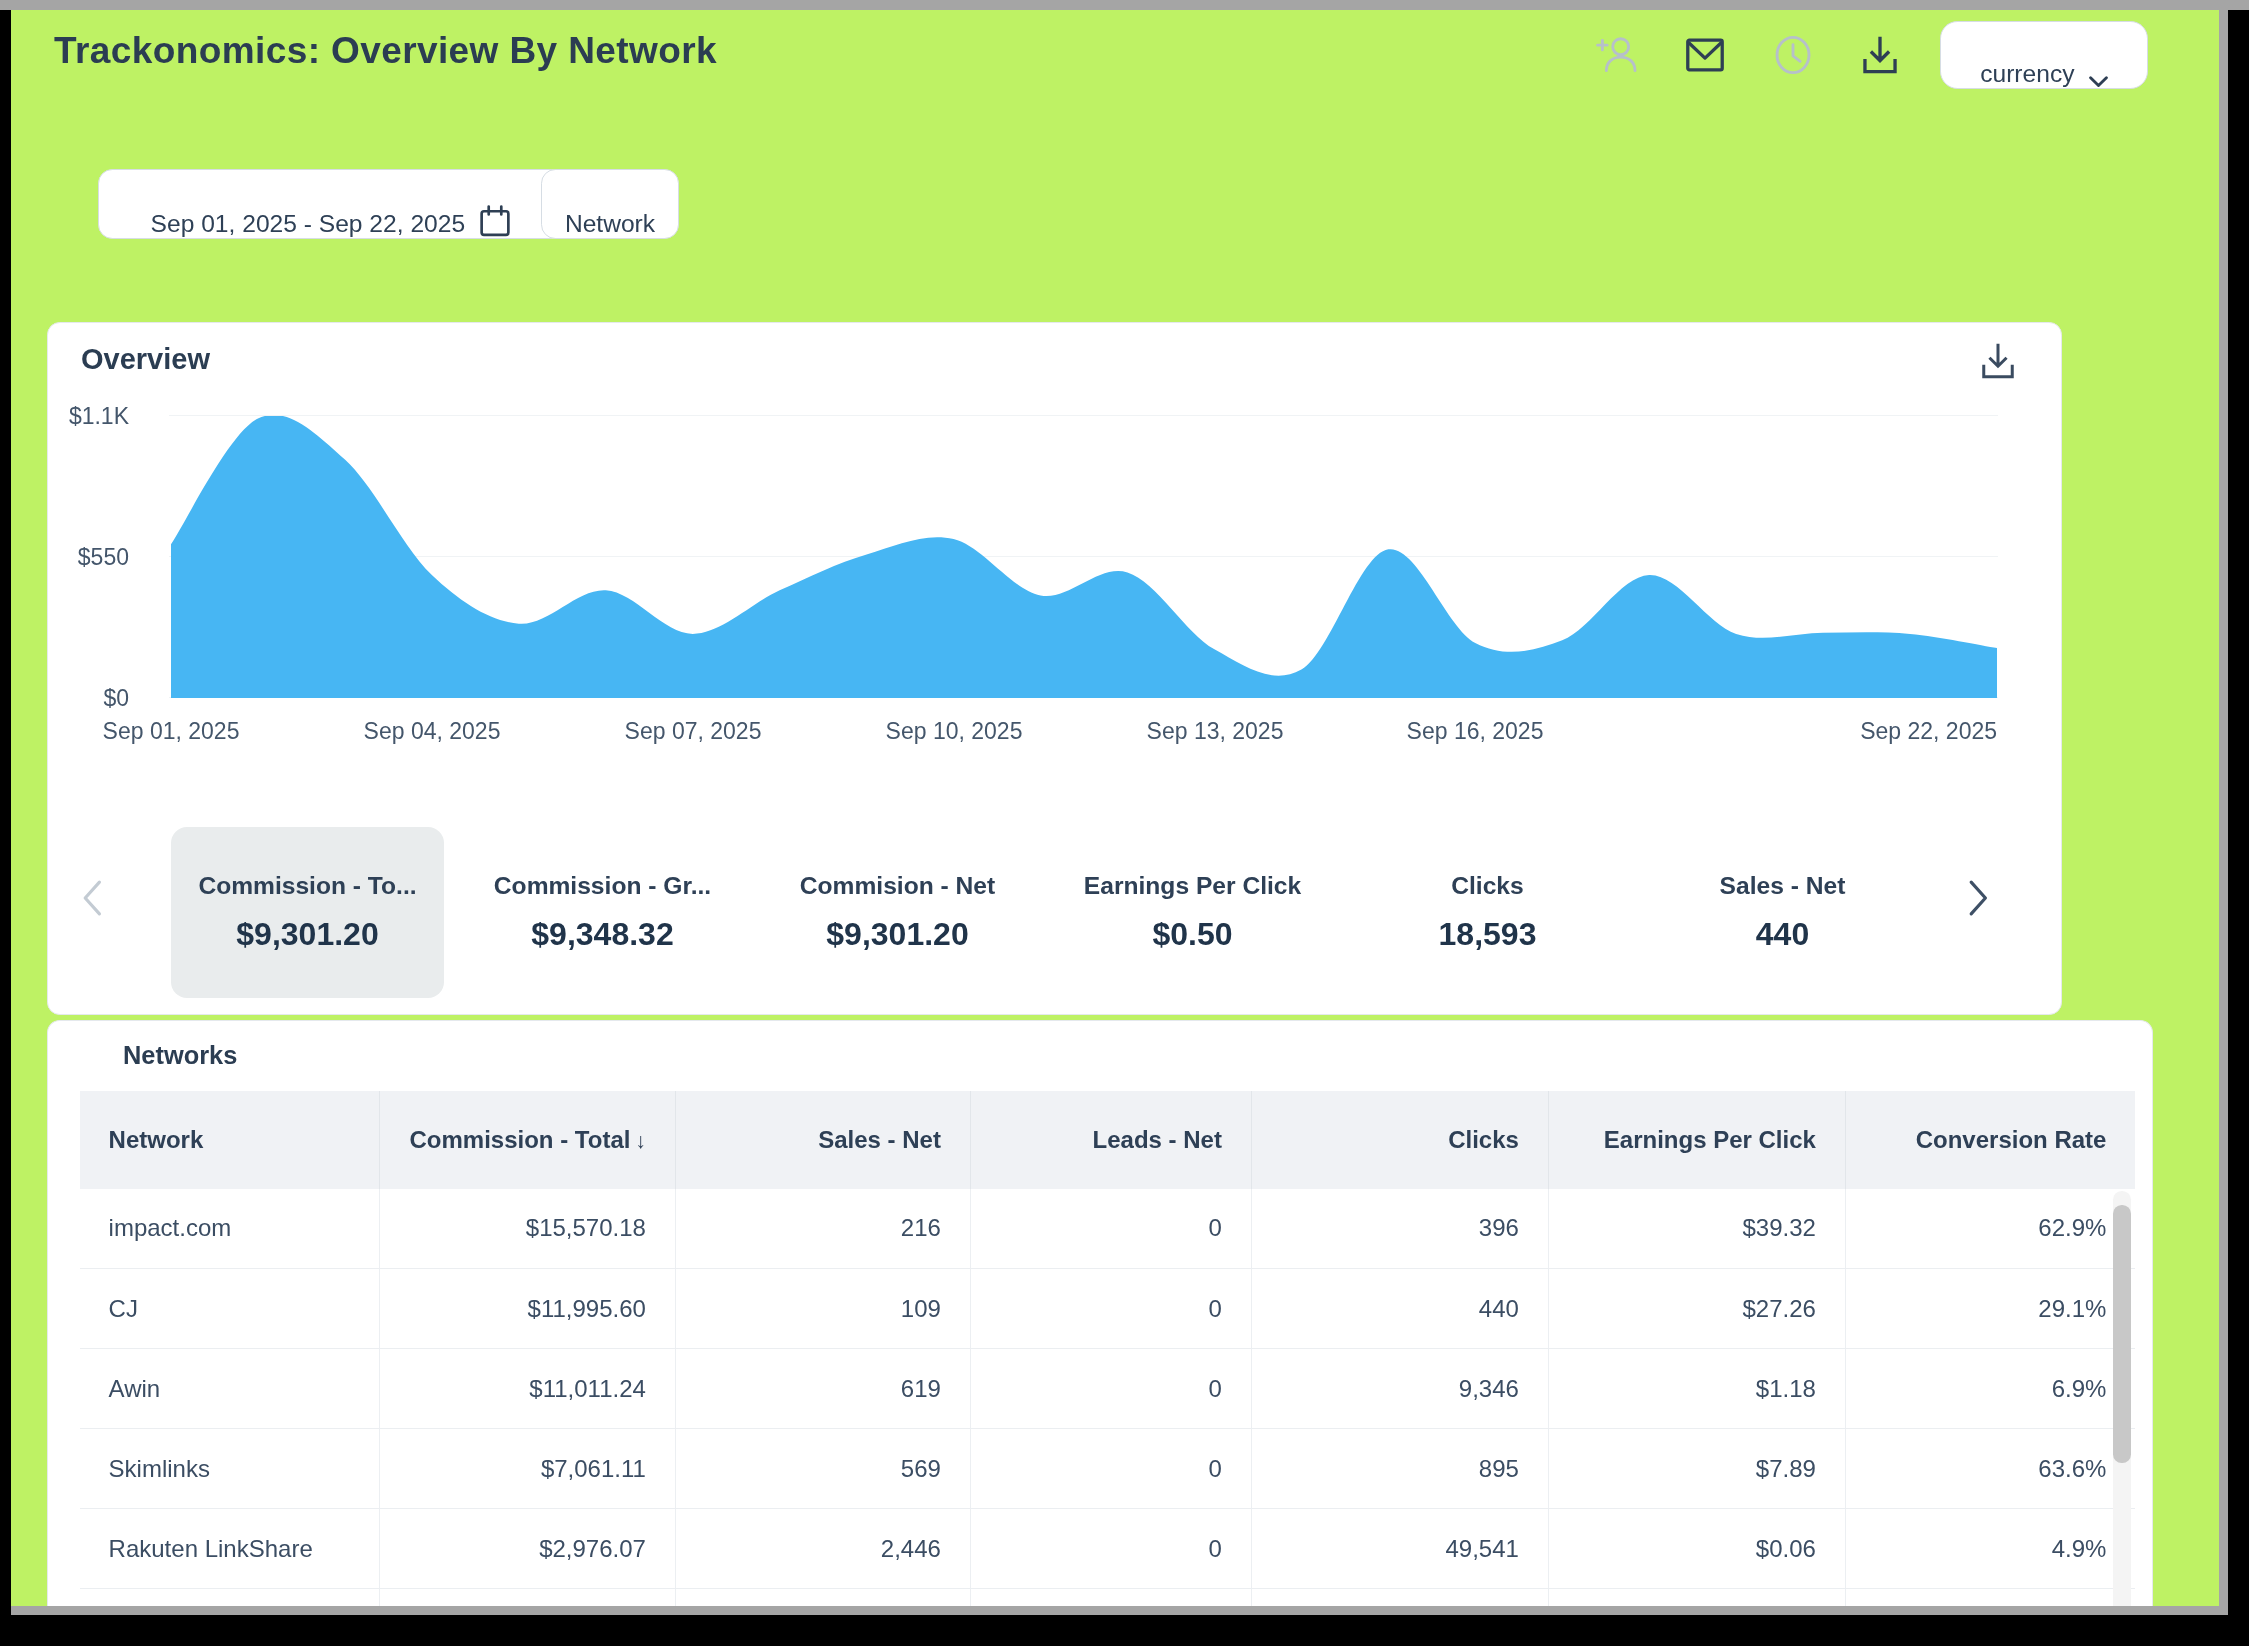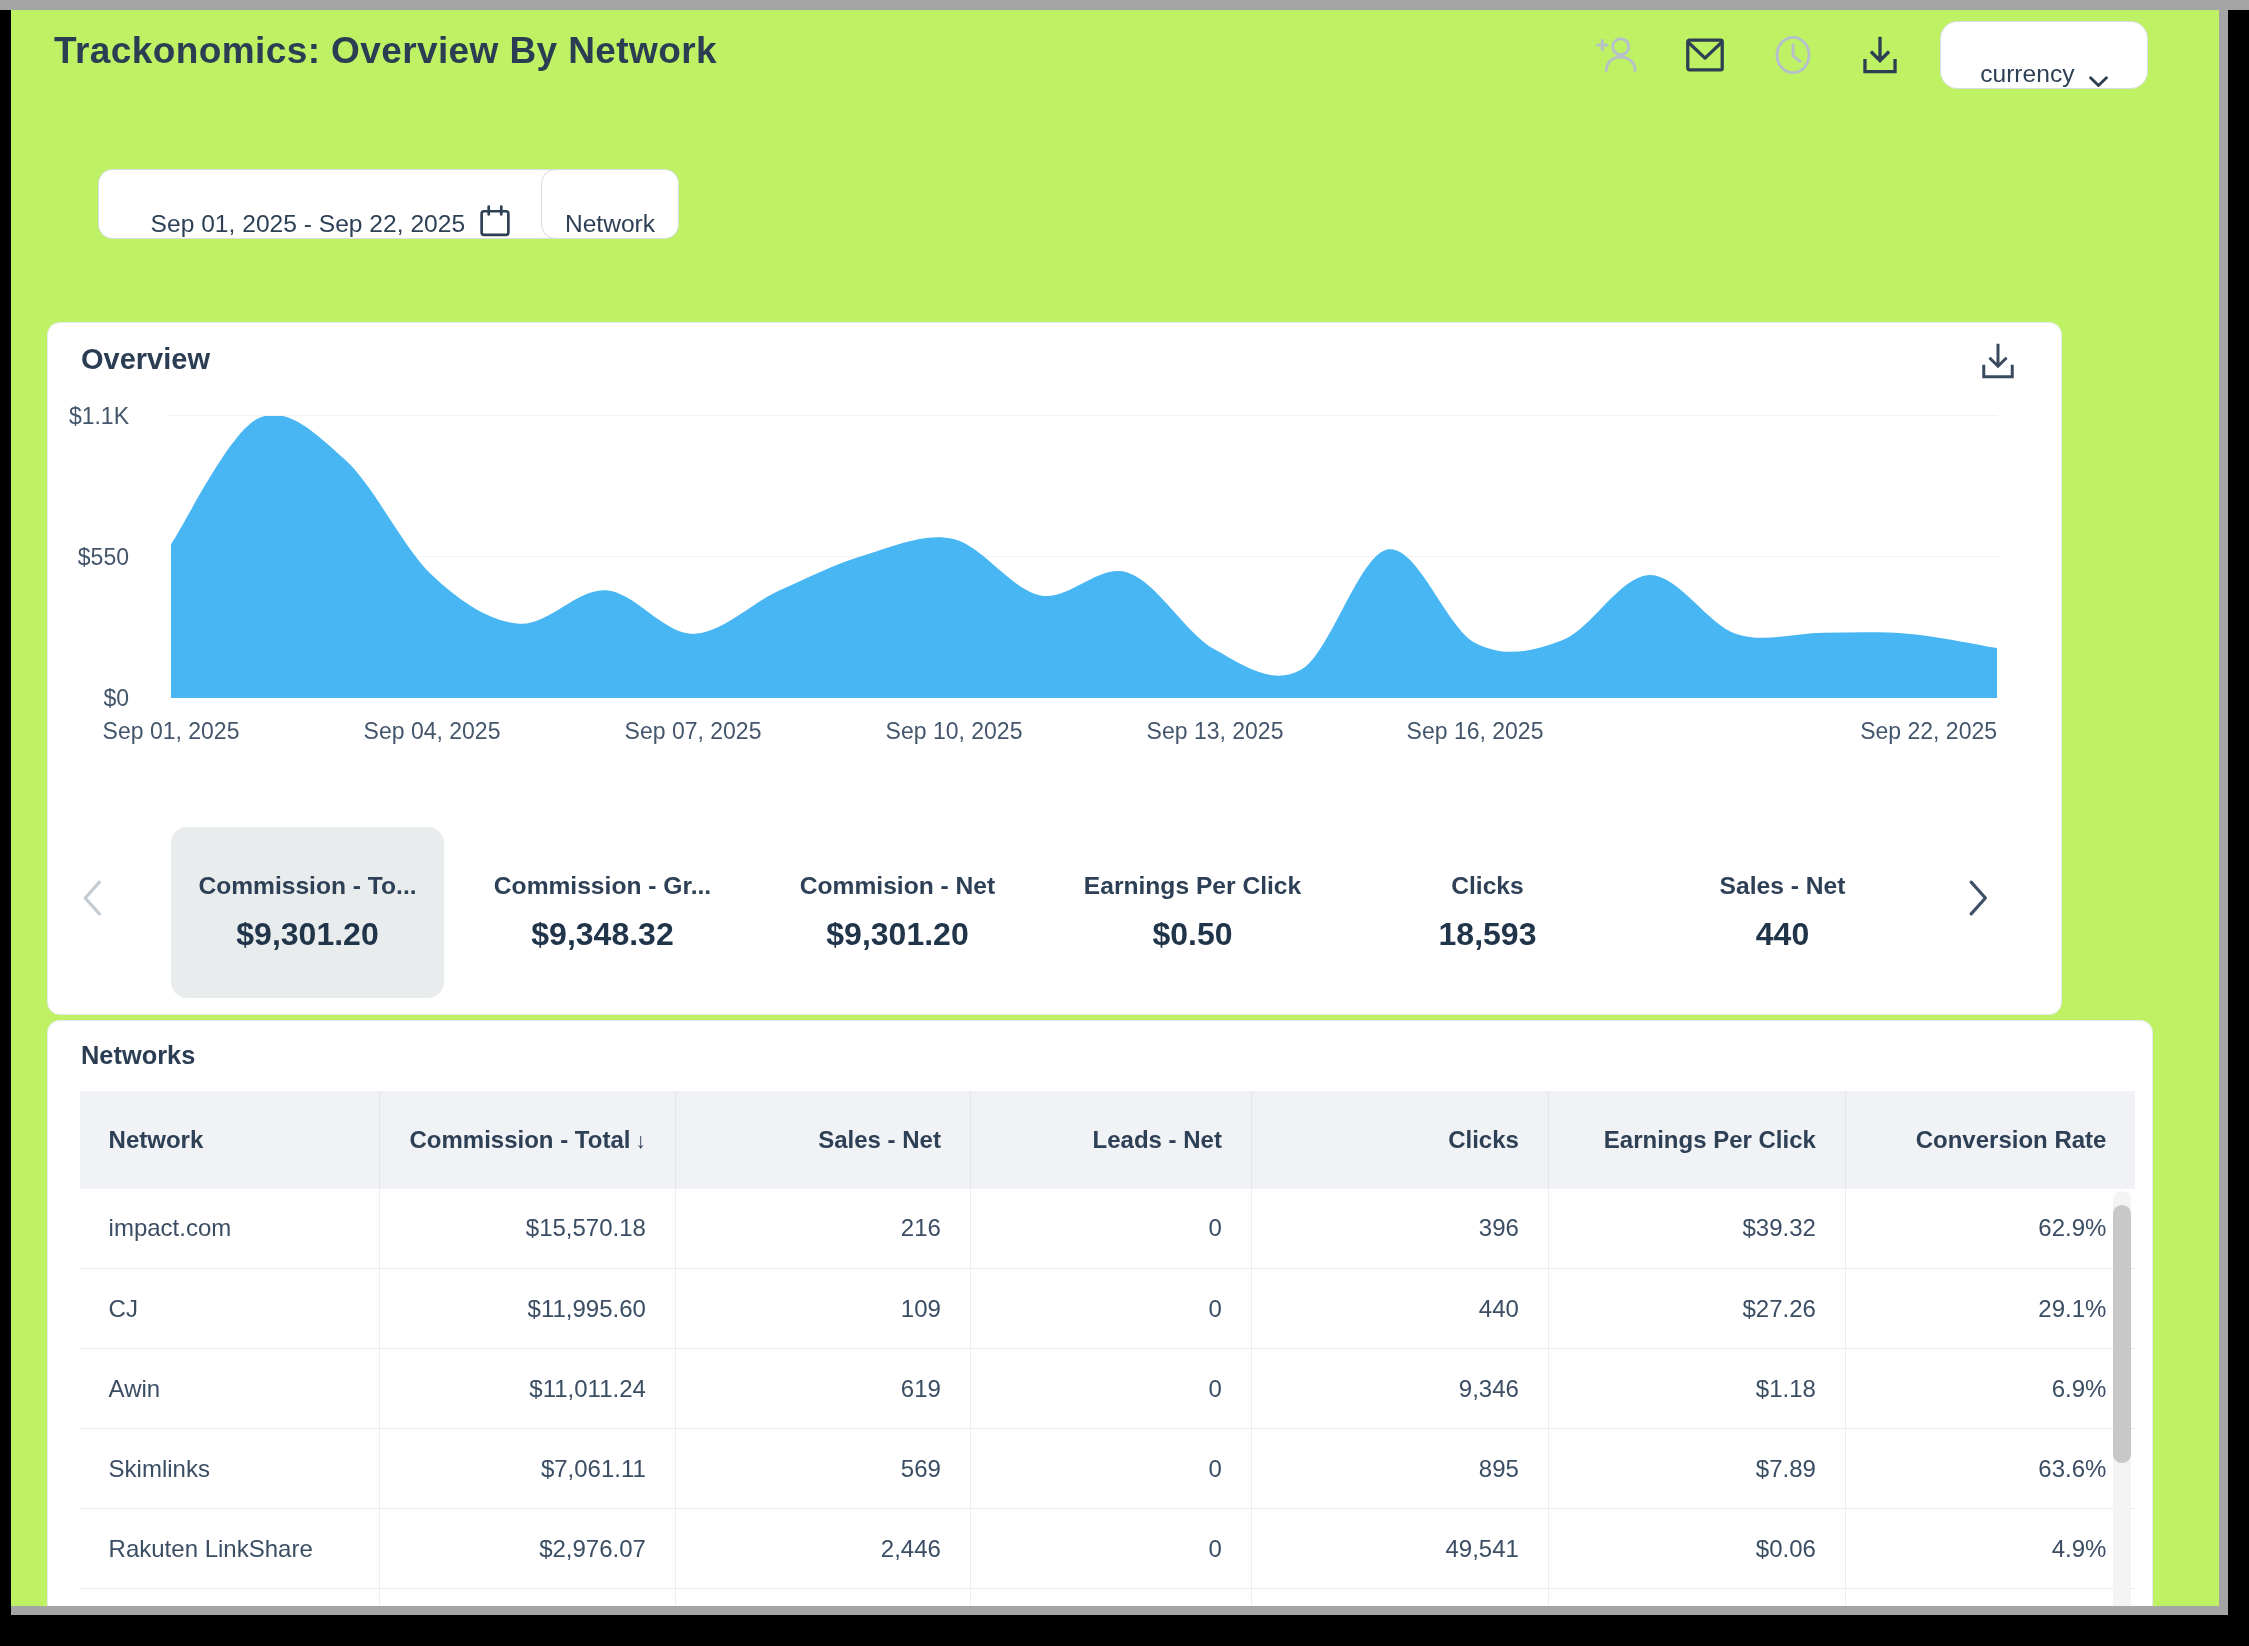--- a/index.html
+++ b/index.html
@@ -176,21 +176,21 @@
           </div>
         </div>
       <div class="car-nav car-next">
         <svg width="20.6" height="38" viewBox="0 0 26 48" fill="none" stroke="#3e5066" stroke-width="4" stroke-linecap="round" stroke-linejoin="round">
           <path d="M4 4 L22 24 L4 44"></path>
         </svg>
       </div>
     </div>
 
     <div class="card networks-card">
-      <div class="card-title" style="font-size:25.4px;">Networks</div>
+      <div class="card-title" style="font-size:25.4px;margin-left:42px;">Networks</div>
       <table class="net-table">
         <colgroup id="table-cols">
             <col style="width: 299px;">
             <col style="width: 296px;">
             <col style="width: 295px;">
             <col style="width: 281px;">
             <col style="width: 297px;">
             <col style="width: 297px;">
             <col style="width: 290px;">
           </colgroup>

